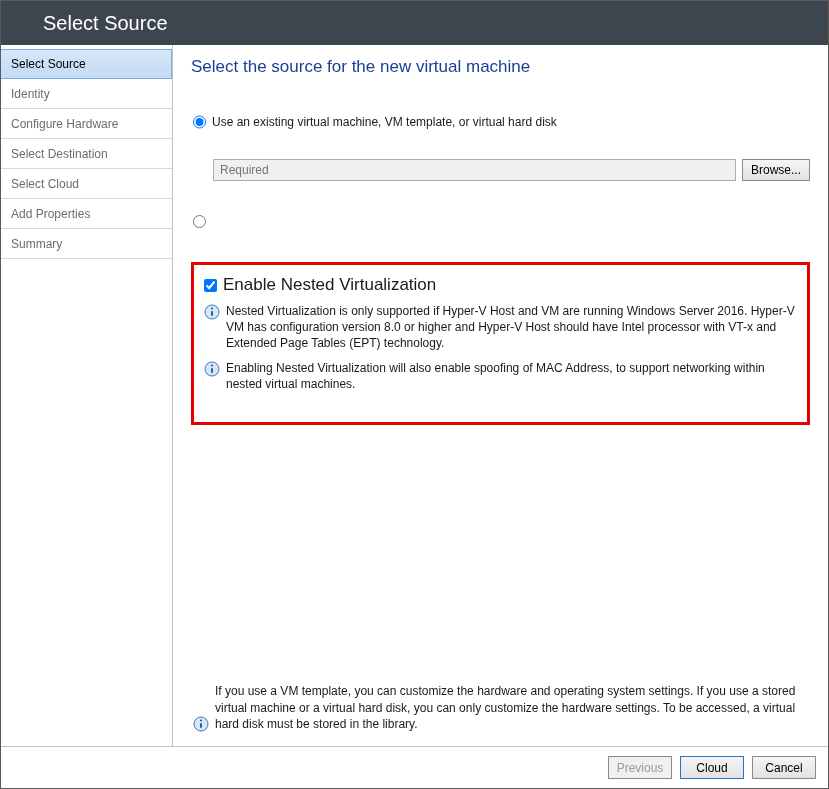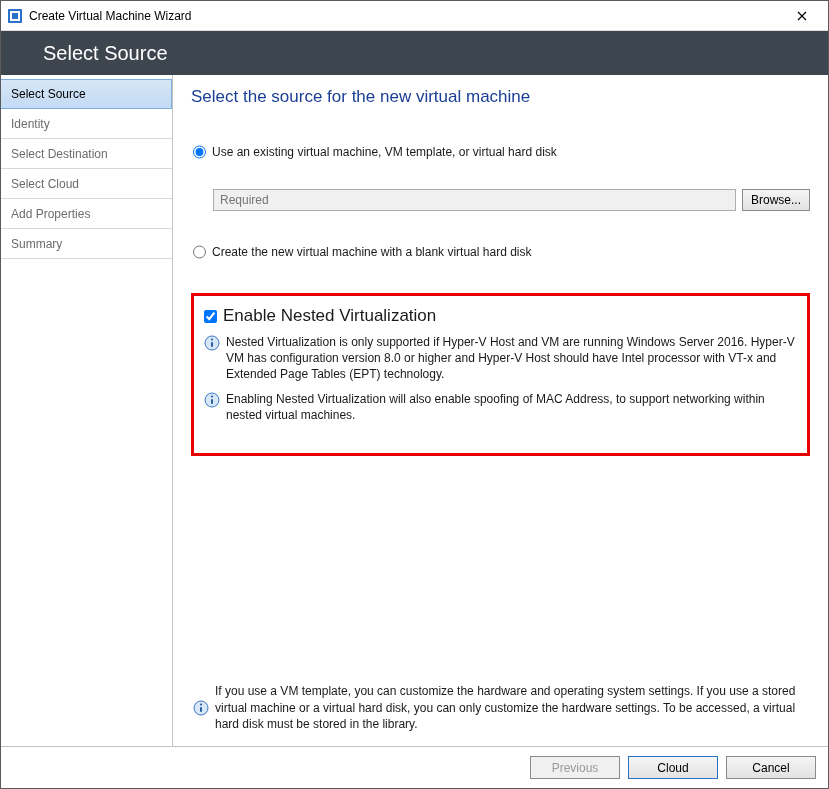--- a/index.html
+++ b/index.html
@@ -32,61 +32,49 @@
   
   .nested-box { border:3px solid #e80000; padding:10px 8px 22px 8px; }
   .check-row { display:flex; align-items:center; margin-bottom:8px; }
   .check-row input[type=checkbox] { margin:0 6px 0 2px; }
   .check-row label { font-size:17px; }
   .info-row { display:flex; align-items:flex-start; margin:4px 0 8px 2px; gap:6px; }
   .info-icon { width:16px; height:16px; flex:0 0 16px; margin-top:1px; }
   .info-icon svg { width:16px; height:16px; display:block; }
   .info-text { font-size:12px; color:#1a1a1a; line-height:1.35; }
   .spacer { flex:1 1 auto; }
-  .footer-note { display:flex; align-items:center; gap:6px; padding:0 0 14px 2px; }
+  .footer-note { display:flex; align-items:flex-end; gap:6px; padding:0 0 14px 2px; }
   .footer-note .info-text { color:#1a1a1a; }
   
   .button-bar { height:42px; border-top:1px solid #c3c3c3; display:flex; align-items:center; justify-content:flex-end; gap:8px; padding:0 12px; background:#fff; }
-  .wiz-btn { height:23px; width:90px; border:1px solid #8a8a8a; background:linear-gradient(#f5f5f5,#e2e2e2); font-size:12px; font-family:inherit; cursor:pointer; }
+  .wiz-btn { height:23px; width:64px; border:1px solid #8a8a8a; background:linear-gradient(#f5f5f5,#e2e2e2); font-size:12px; font-family:inherit; cursor:pointer; }
   .wiz-btn:disabled { color:#9a9a9a; background:#f0f0f0; cursor:default; }
   .wiz-btn.default { border:1.5px solid #2a72c8; }
 </style>
 </head>
 <body>
 
 <div class="window">
 
-  <div class="titlebar">
-    <span class="app-icon">
-      <svg viewBox="0 0 16 16">
-          <rect x="1" y="1" width="14" height="14" rx="1" fill="#2a72c8"></rect>
-          <rect x="3" y="3" width="10" height="10" fill="#fff"></rect>
-          <rect x="5" y="5" width="6" height="6" fill="#2a72c8"></rect>
-        </svg>
-    </span>
-    <span class="title-text">Create Virtual Machine Wizard</span>
-    <div class="close">
-      <svg viewBox="0 0 10 10">
-          <path d="M1 1 L9 9 M9 1 L1 9" stroke="#000" stroke-width="1.2"></path>
-        </svg>
-    </div>
-  </div>
 
   <div class="banner">
     <span class="banner-title">Select Source</span>
   </div>
 
   <div class="body">
 
     <div class="sidebar">
       <div class="step selected">
           <span>Select Source</span>
         </div>
       <div class="step">
           <span>Identity</span>
+        </div>
+      <div class="step">
+          <span>Configure Hardware</span>
         </div>
       <div class="step">
           <span>Select Destination</span>
         </div>
       <div class="step">
           <span>Select Cloud</span>
         </div>
       <div class="step">
           <span>Add Properties</span>
         </div>
@@ -102,21 +90,20 @@
         <input type="radio" name="source" checked="" style="">
         <label>Use an existing virtual machine, VM template, or virtual hard disk</label>
       </div>
       <div class="path-row">
         <input class="path-input" type="text" disabled="" placeholder="Required" style="">
         <button class="browse-btn">Browse...</button>
       </div>
 
       <div class="radio-row second">
         <input type="radio" name="source" style="">
-        <label>Create the new virtual machine with a blank virtual hard disk</label>
       </div>
 
       <div class="nested-box">
         <div class="check-row">
           <input type="checkbox" checked="" style="">
           <label>Enable Nested Virtualization</label>
         </div>
         <div class="info-row">
           <span class="info-icon">
             <svg viewBox="0 0 16 16">

